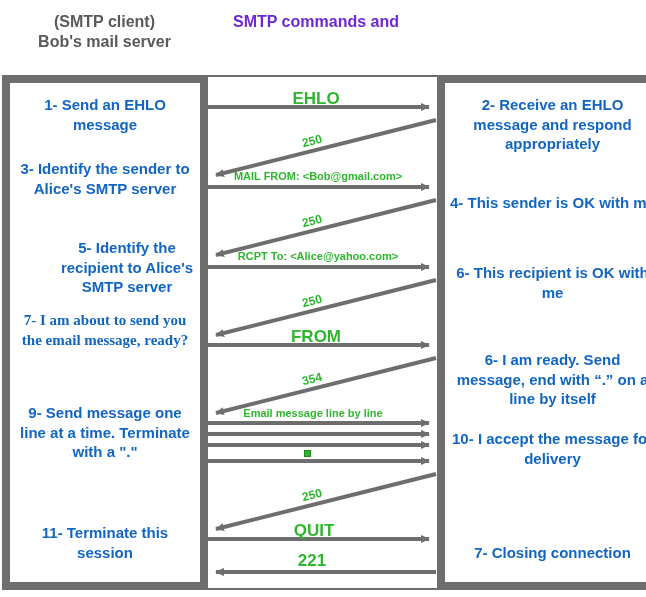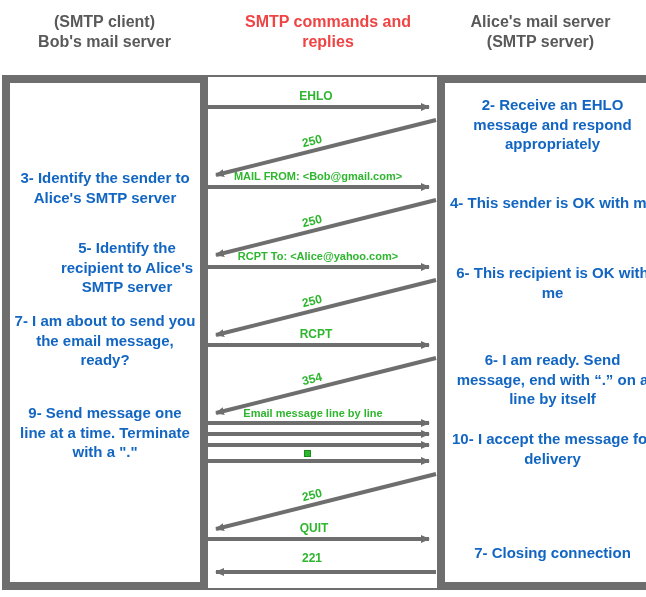--- a/index.html
+++ b/index.html
@@ -16,21 +16,21 @@
   
   .col-head{
     position:absolute;
     text-align:center;
     font-size:16px;
     font-weight:bold;
     line-height:1.28;
     top:12px;
   }
   #head-left{left:2px;width:205px;color:#595959;}
-  #head-center{left:220px;width:216px;color:#ef4444;}
+  #head-center{left:208px;width:216px;color:#6d28d9;}
   #head-right{left:437px;width:207px;color:#595959;}
 
   
   .panel{
     position:absolute;
     top:75px;
     height:515px;
     background:#6e6e6e;
     box-sizing:border-box;
     padding:8px;
@@ -66,21 +66,21 @@
     border-bottom:2px solid #6e6e6e;
     box-sizing:border-box;
     overflow:hidden;
   }
   #channel svg{position:absolute;left:0;top:0;}
 
   .msg-label{
     position:absolute;
     color:#2FB62F;
     font-weight:bold;
-    font-size:12px;
+    font-size:17px;
     white-space:nowrap;
     text-align:center;
     transform:translateX(-50%);
   }
   .msg-label.small{font-size:11px;}
   .msg-label.code{font-size:12px;}
 
   .dot-marker{
     position:absolute;
     width:7px;height:7px;
@@ -94,34 +94,31 @@
 
 <div id="diagram">
 
   <div class="col-head" id="head-left">
     <div>(SMTP client)</div>
     <div>Bob's mail server</div>
   </div>
 
   <div class="col-head" id="head-center">
     <div>SMTP commands and</div>
-    <div>replies</div>
-  </div>
-
-  <div class="col-head" id="head-right">
-    <div>Alice's mail server</div>
-    <div>(SMTP server)</div>
-  </div>
+  </div>
+
 
   <div class="panel" id="panel-left">
     <div class="panel-inner">
-      <div class="step" style="top:85px;">3- Identify the sender to Alice's SMTP server</div>
+      <div class="step" style="top:12px;">1- Send an EHLO message</div>
+      <div class="step" style="top:76px;">3- Identify the sender to Alice's SMTP server</div>
       <div class="step" style="top:155px;margin-left:44px;">5- Identify the recipient to Alice's SMTP server</div>
-      <div class="step" style="top:228px;">7- I am about to send you the email message, ready?</div>
+      <div class="step" style="top:228px;font-family:Liberation Serif, serif;">7- I am about to send you the email message, ready?</div>
       <div class="step" style="top:320px;">9- Send message one line at a time. Terminate with a "."</div>
+      <div class="step" style="top:440px;">11- Terminate this session</div>
     </div>
   </div>
 
   <div class="panel" id="panel-right">
     <div class="panel-inner">
       <div class="step" style="top:12px;">2- Receive an EHLO message and respond appropriately</div>
       <div class="step" style="top:110px;">4- This sender is OK with me</div>
       <div class="step" style="top:180px;">6- This recipient is OK with me</div>
       <div class="step" style="top:267px;">6-  I am ready. Send message, end with “.” on a line by itself</div>
       <div class="step" style="top:346px;">10-  I accept the message for delivery</div>
@@ -176,21 +173,21 @@
     <div class="msg-label code" style="left:104px;top:57px;transform:translateX(-50%) rotate(-14deg);">250</div>
 
     <div class="msg-label small" style="left:110px;top:93px;text-align:right;">MAIL FROM: &lt;Bob@gmail.com&gt;</div>
 
     <div class="msg-label code" style="left:104px;top:137px;transform:translateX(-50%) rotate(-14deg);">250</div>
 
     <div class="msg-label small" style="left:110px;top:173px;">RCPT To: &lt;Alice@yahoo.com&gt;</div>
 
     <div class="msg-label code" style="left:104px;top:217px;transform:translateX(-50%) rotate(-14deg);">250</div>
 
-    <div class="msg-label" style="left:108px;top:250px;">RCPT</div>
+    <div class="msg-label" style="left:108px;top:250px;">FROM</div>
 
     <div class="msg-label code" style="left:104px;top:295px;transform:translateX(-50%) rotate(-14deg);">354</div>
 
     <div class="msg-label small" style="left:105px;top:330px;">Email message line by line</div>
 
     <div class="dot-marker" style="left:96px;top:373px;"></div>
 
     <div class="msg-label code" style="left:104px;top:411px;transform:translateX(-50%) rotate(-14deg);">250</div>
 
     <div class="msg-label" style="left:106px;top:444px;">QUIT</div>

